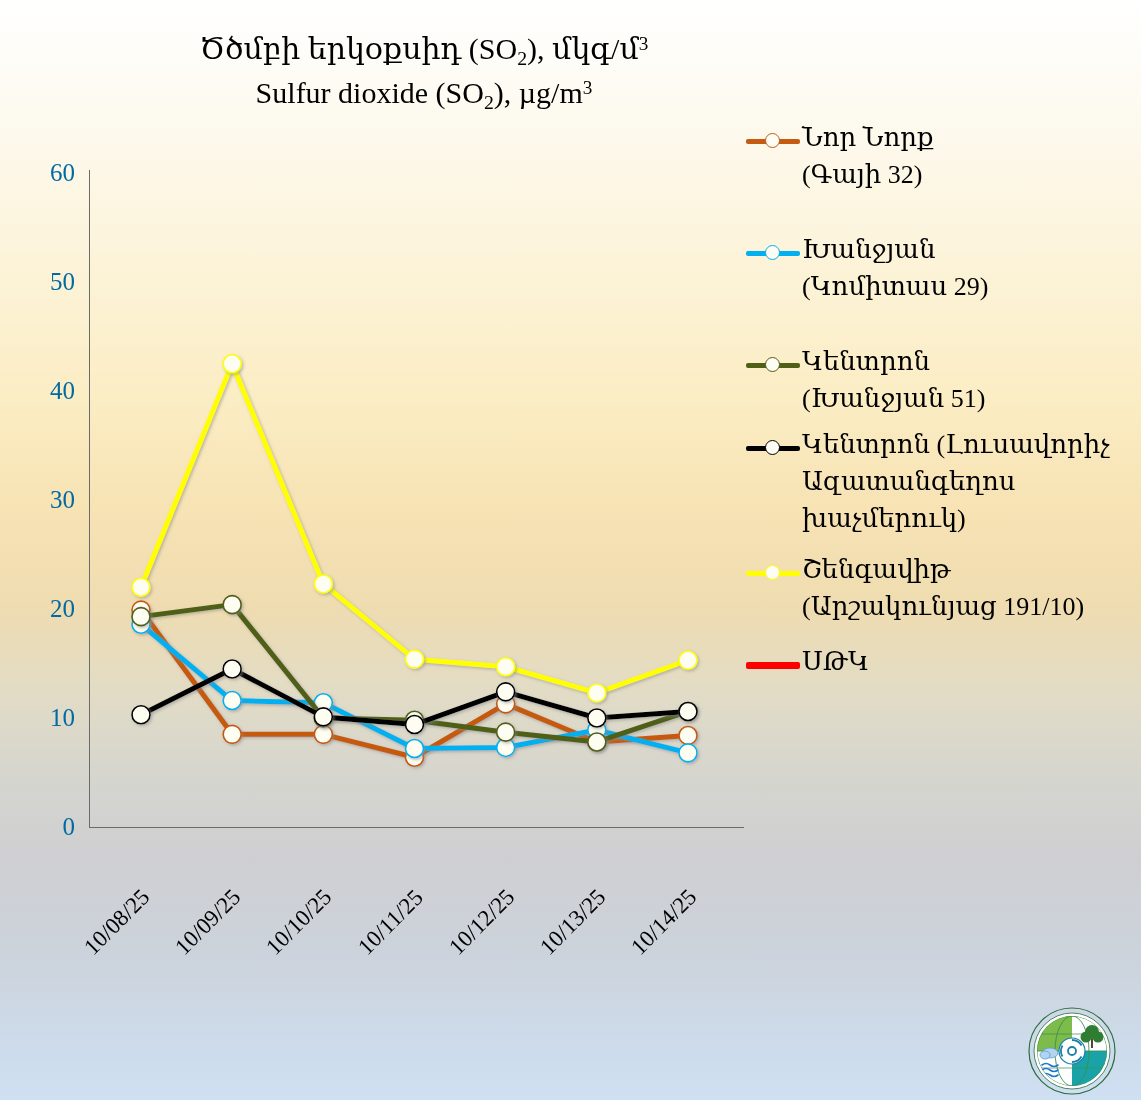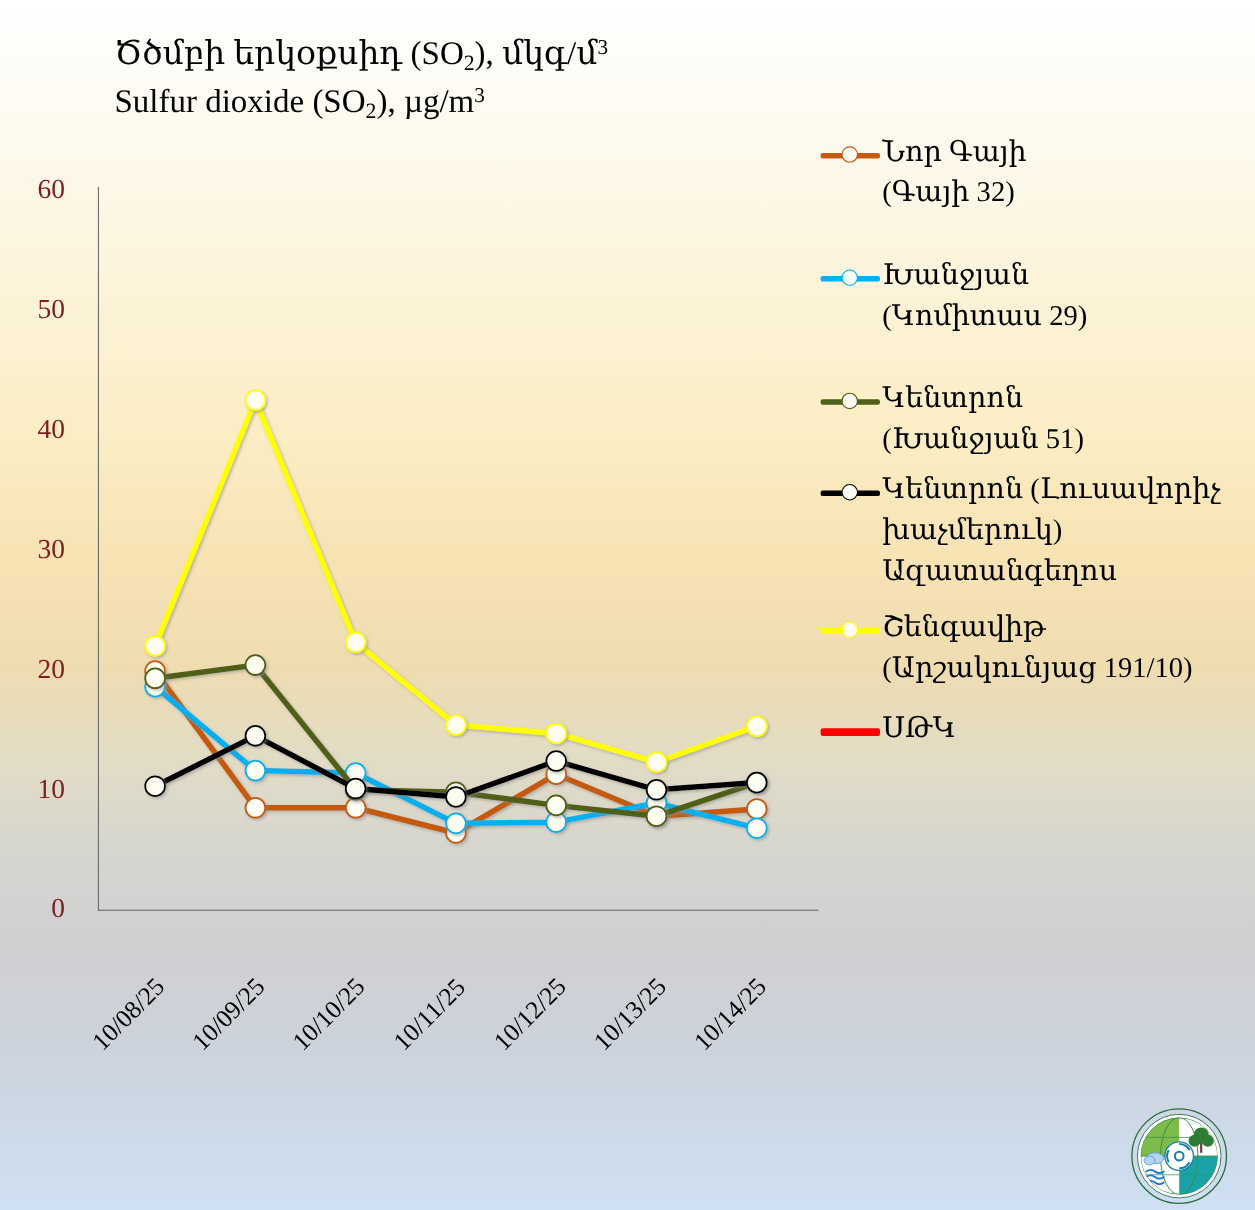--- a/index.html
+++ b/index.html
@@ -8,32 +8,32 @@
     font-family:"Liberation Serif","DejaVu Serif",serif;
     background:linear-gradient(180deg,
       #ffffff 0%, #fdfaf0 10%, #fcf4dc 22%,
       #fbedc4 36%, #f7e3b4 46%, #efdcb0 55%,
       #e2dcc6 63%, #d5d5cf 71%, #cfcfd2 78%,
       #ccd3dc 87%, #cdddee 97%, #cfe0f2 100%);
   }
   .chart-root{position:absolute;inset:0;}
 
   
-  .title-block{position:absolute;left:104px;top:28px;width:640px;}
+  .title-block{position:absolute;left:104px;top:28px;width:640px;text-align:center;}
   .title-line{font-size:30px;color:#000;line-height:1.38;white-space:nowrap;}
   .title-line sub{font-size:0.66em;vertical-align:-0.28em;}
   .title-line sup{font-size:0.64em;vertical-align:0.46em;}
 
   
   .plot-wrap{position:absolute;left:0;top:0;width:1141px;height:1100px;}
   .axis-v{position:absolute;left:89px;top:170px;width:1px;height:658px;background:#6b6b6b;}
   .axis-h{position:absolute;left:89px;top:827px;width:655px;height:1px;background:#6b6b6b;}
 
-  .ytick{position:absolute;right:16px;width:60px;text-align:right;
-         font-size:25px;color:#7f1d1d;transform:translateY(-50%);}
+  .ytick{position:absolute;right:0;width:60px;text-align:right;
+         font-size:25px;color:#0369a1;transform:translateY(-50%);}
   .ylabels{position:absolute;left:0px;top:0;width:75px;height:1100px;}
 
   .xlabels{position:absolute;left:0;top:0;width:1141px;height:1100px;}
   .xtick{position:absolute;font-size:23px;color:#000;white-space:nowrap;
          transform-origin:left top;transform:rotate(-45deg);}
 
   svg.series-layer{position:absolute;left:0;top:0;width:1141px;height:1100px;
                    overflow:visible;pointer-events:none;}
 
   
@@ -144,21 +144,21 @@
       </svg>
   </div>
 
   <div class="legend" id="legend">
       <div class="legend-item" style="margin-bottom: 36px;">
         <div class="legend-swatch">
           <div class="lline" style="background: rgb(197, 90, 17);"></div>
           <div class="lmark" style="border-color: rgb(197, 90, 17);"></div>
         </div>
         <div class="legend-label">
-          <div>Նոր Գայի</div>
+          <div>Նոր Նորք</div>
           <div>(Գայի 32)</div>
         </div>
       </div>
       <div class="legend-item" style="margin-bottom: 36px;">
         <div class="legend-swatch">
           <div class="lline" style="background: rgb(0, 176, 240);"></div>
           <div class="lmark" style="border-color: rgb(0, 176, 240);"></div>
         </div>
         <div class="legend-label">
           <div>Խանջյան</div>
@@ -175,22 +175,22 @@
           <div>(Խանջյան 51)</div>
         </div>
       </div>
       <div class="legend-item" style="margin-bottom: 12px;">
         <div class="legend-swatch">
           <div class="lline" style="background: rgb(0, 0, 0);"></div>
           <div class="lmark" style="border-color: rgb(0, 0, 0);"></div>
         </div>
         <div class="legend-label">
           <div>Կենտրոն (Լուսավորիչ</div>
+          <div>Ազատանգեղոս</div>
           <div>խաչմերուկ)</div>
-          <div>Ազատանգեղոս</div>
         </div>
       </div>
       <div class="legend-item" style="margin-bottom: 16px;">
         <div class="legend-swatch">
           <div class="lline" style="background: rgb(255, 255, 0);"></div>
           <div class="lmark" style="border-color: rgb(255, 255, 0);"></div>
         </div>
         <div class="legend-label">
           <div>Շենգավիթ</div>
           <div>(Արշակունյաց 191/10)</div>

